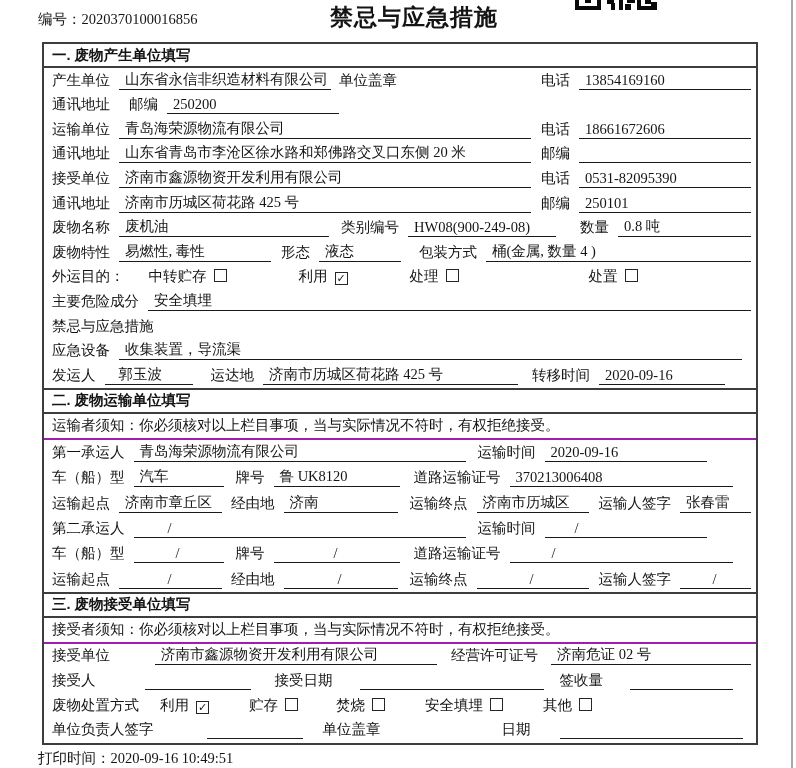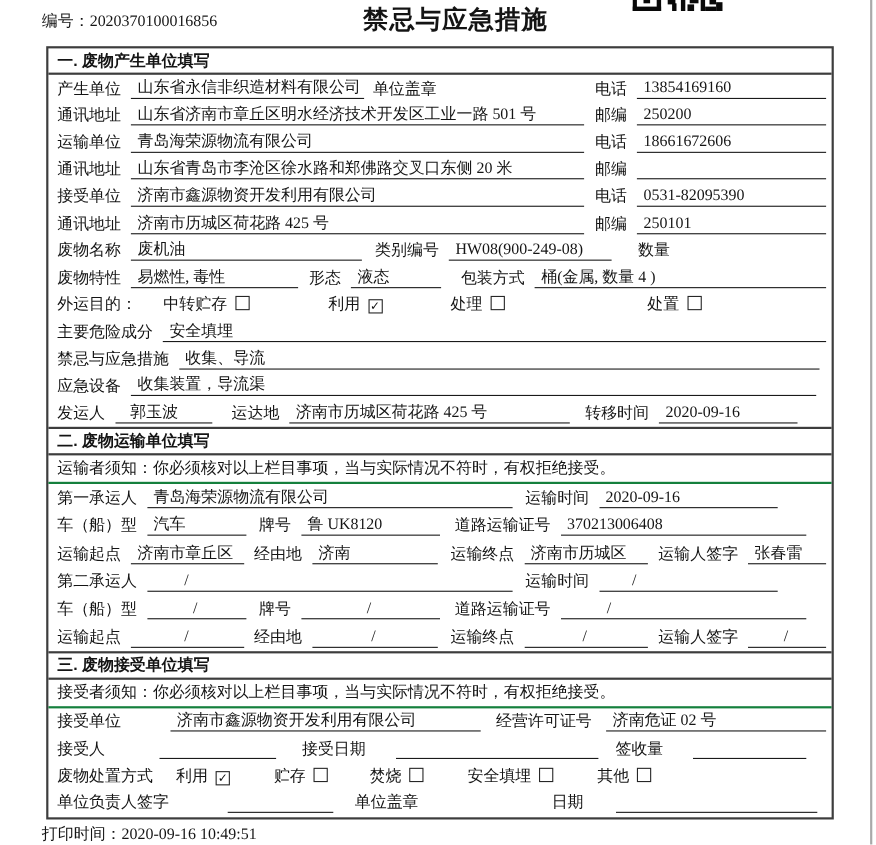--- a/index.html
+++ b/index.html
@@ -20,21 +20,21 @@
   .box {
     position:absolute; left:42px; top:42px; width:716px; height:703px;
     border:2px solid #3d3d3d; display:flex; flex-direction:column; background:#fff;
   }
   .sec-h {
     flex:none; height:24px; display:flex; align-items:center; padding-left:8px;
     font-family:"Liberation Sans","DejaVu Sans",sans-serif; font-weight:bold;
     font-size:14.5px; border-bottom:2px solid #3d3d3d;
   }
   .sec-h.mid { border-top:2px solid #3d3d3d; height:26px; }
-  .note-row { flex:none; height:26px; display:flex; align-items:center; padding-left:8px; border-bottom:2px solid #15803d; }
+  .note-row { flex:none; height:26px; display:flex; align-items:center; padding-left:8px; border-bottom:2px solid #a21caf; }
   .row { flex:none; display:flex; align-items:flex-end; padding:0 5px 3px 8px; }
   .r1 { height:24.6px; } .r2 { height:25.3px; } .r3 { height:24.7px; }
   .lb { white-space:nowrap; margin-right:9px;text-align:center; }
   .ul { border-bottom:1.3px solid #1a1a1a; padding:0 2px 0 6px; white-space:nowrap; overflow:hidden; }
   .grow { flex:1; }
   .sp { flex:1; }
   .tc { text-align:center; padding-left:0; }
   .opt { white-space:nowrap; }
   .cb {
     display:inline-block; width:13px; height:13px; border:1.5px solid #262626;
@@ -83,21 +83,20 @@
       <span class="lb">产生单位</span>
       <span class="ul" style="width:212px">山东省永信非织造材料有限公司</span>
       <span class="lb" style="margin-left:8px">单位盖章</span>
       <span class="sp"></span>
       <span class="lb">电话</span>
       <span class="ul" style="width:172px">13854169160</span>
     </div>
 
     <div class="row r1">
       <span class="lb">通讯地址</span>
-      <span class="ul grow">山东省济南市章丘区明水经济技术开发区工业一路 501 号</span>
       <span class="lb" style="margin-left:10px">邮编</span>
       <span class="ul" style="width:172px">250200</span>
     </div>
 
     <div class="row r1">
       <span class="lb">运输单位</span>
       <span class="ul grow">青岛海荣源物流有限公司</span>
       <span class="lb" style="margin-left:10px">电话</span>
       <span class="ul" style="width:172px">18661672606</span>
     </div>
@@ -122,20 +121,21 @@
       <span class="lb" style="margin-left:10px">邮编</span>
       <span class="ul" style="width:172px">250101</span>
     </div>
 
     <div class="row r1">
       <span class="lb">废物名称</span>
       <span class="ul" style="width:210px">废机油</span>
       <span class="lb" style="margin-left:12px">类别编号</span>
       <span class="ul" style="width:148px">HW08(900-249-08)</span>
       <span class="lb" style="margin-left:24px">数量</span>
+      <span class="ul grow">0.8 吨</span>
     </div>
 
     <div class="row r1">
       <span class="lb">废物特性</span>
       <span class="ul" style="width:152px">易燃性, 毒性</span>
       <span class="lb" style="margin-left:10px">形态</span>
       <span class="ul" style="width:82px">液态</span>
       <span class="lb" style="margin-left:18px">包装方式</span>
       <span class="ul grow">桶(金属, 数量 4 )</span>
     </div>
@@ -148,21 +148,20 @@
       <span class="opt" style="margin-left:130px"><span>处置</span><span class="cb"></span></span>
     </div>
 
     <div class="row r1" style="">
       <span class="lb">主要危险成分</span>
       <span class="ul grow">安全填埋</span>
     </div>
 
     <div class="row r1" style="padding-right:11px">
       <span class="lb">禁忌与应急措施</span>
-      <span class="ul grow">收集、导流</span>
     </div>
 
     <div class="row r1" style="padding-right:14px">
       <span class="lb">应急设备</span>
       <span class="ul grow">收集装置，导流渠</span>
     </div>
 
     <div class="row r1">
       <span class="lb">发运人</span>
       <span class="ul" style="width:88px;padding-left:14px">郭玉波</span>

